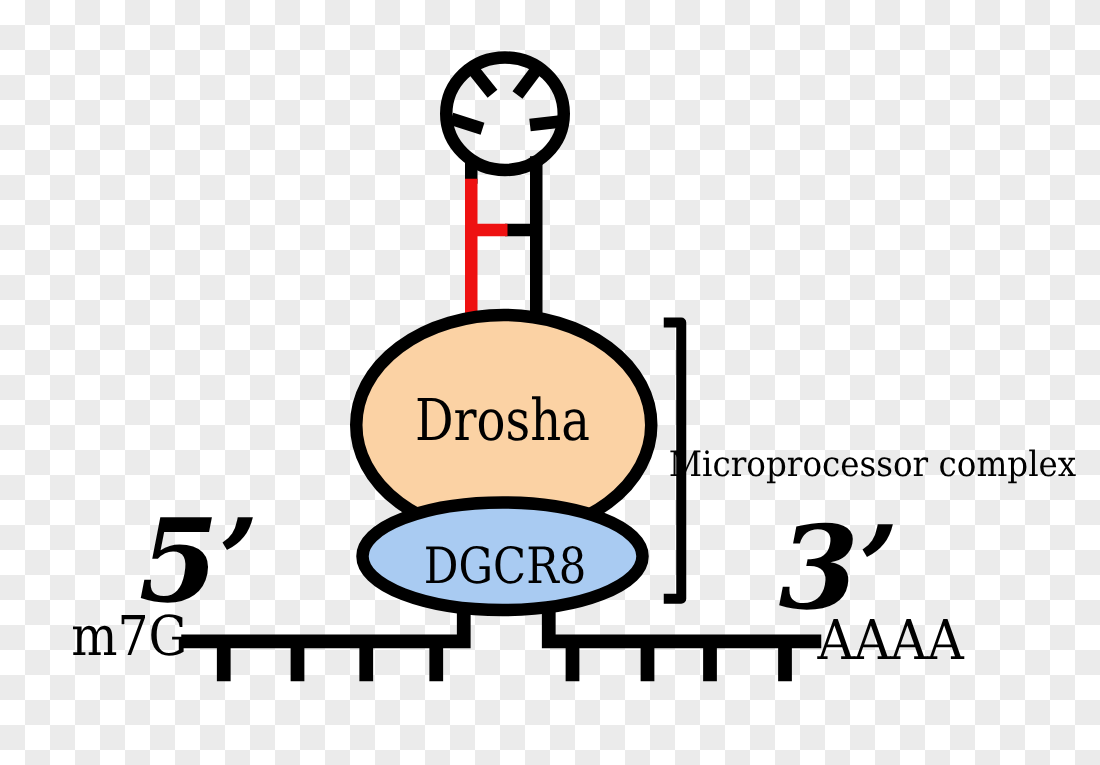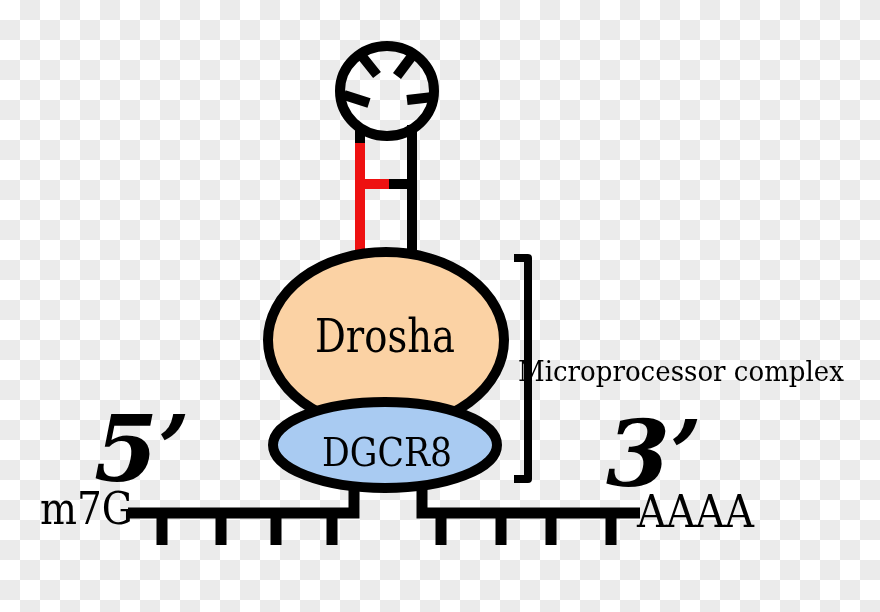--- a/index.html
+++ b/index.html
@@ -2,21 +2,21 @@
 <html><head>
 <meta charset="utf-8">
 <style>
   html, body { margin: 0; padding: 0; }
   body {
     width: 880px; height: 612px; overflow: hidden;
     
     background: conic-gradient(#ebebeb 25%, #ffffff 0 50%, #ebebeb 0 75%, #ffffff 0);
     background-size: 40px 40px;
   }
-  .canvas { position: relative; width: 785px; height: 612px; }
+  .canvas { position: relative; width: 785px; height: 612px; margin-left: 17px; }
   svg { position: absolute; left: 0; top: 0; }
   .ink   { stroke: #000000; fill: none; }
   text   { fill: #000000; font-family: "DejaVu Serif", "Liberation Serif", serif; }
   .label-serif  { font-size: 46px; }
   .label-dgcr8  { font-size: 40px; }
   .label-annot  { font-size: 28px; }
   .label-seq    { font-size: 44px; }
   .label-prime  { font-size: 92px; font-weight: bold; font-style: italic; }
 </style>
 </head>

